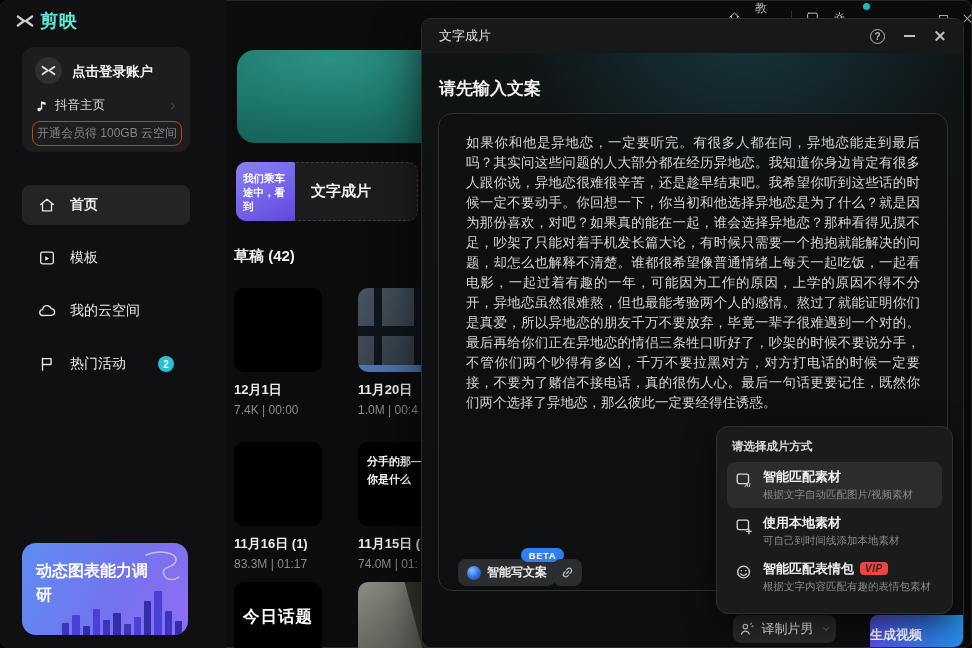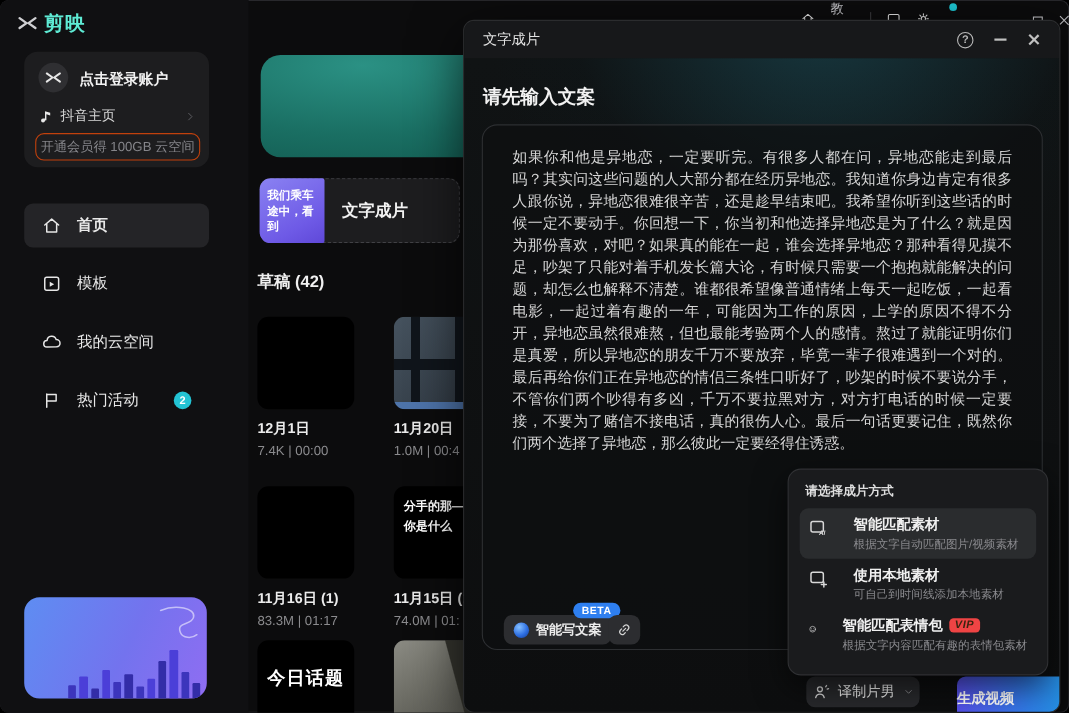--- a/index.html
+++ b/index.html
@@ -76,21 +76,21 @@
   .dlg-heading{position:absolute;left:17px;top:24px;font-size:17px;font-weight:bold;color:#f2f2f2;}
   .dlg-textarea{position:absolute;left:16px;top:60px;width:510px;height:478px;background:rgba(14,15,16,.72);border:1px solid #2d2f32;border-radius:14px;padding:19px 27px;color:#d6d6d6;font-size:13.5px;line-height:20px;text-align:justify;}
   .dlg-textarea p{margin:0 0 18px 0;}
   .pill{position:absolute;left:36px;top:506px;height:27px;background:#2c2d30;border-radius:8px;display:flex;align-items:center;gap:6px;padding:0 9px;color:#ececec;font-size:12px;font-weight:bold;z-index:3;}
   .sphere{width:14px;height:14px;border-radius:50%;background:radial-gradient(circle at 35% 30%,#85c0ff 0%,#2e6fe2 55%,#123a90 100%);}
   .beta{position:absolute;right:-8px;top:-11px;background:#2e7ff0;color:#fff;font-size:9.5px;font-weight:bold;padding:1.5px 8px;border-radius:8px;letter-spacing:.5px;}
   .linkbtn{position:absolute;left:131px;top:506px;width:29px;height:27px;background:#2c2d30;border-radius:8px;display:flex;align-items:center;justify-content:center;z-index:3;}
 
   .mode-panel{position:absolute;left:294px;top:373px;width:237px;height:188px;background:#1a1b1d;border:1px solid #303134;border-radius:12px;box-shadow:0 10px 30px rgba(0,0,0,.6);padding:10px 10px 8px;z-index:6;}
   .mp-title{font-size:11.5px;color:#dedede;font-weight:bold;margin:2px 0 8px 5px;}
-  .mp-opt{border-radius:8px;padding:6px 8px;display:flex;gap:23px;align-items:flex-start;}
+  .mp-opt{border-radius:8px;padding:6px 8px;display:flex;gap:10px;align-items:flex-start;}
   .mp-opt.selected{background:#2a2c2e;}
   .mp-opt .oic{margin-top:3px;}
   .opt-title-row{display:flex;align-items:center;gap:6px;}
   .opt-title{font-size:13px;font-weight:bold;color:#f0f0f0;line-height:17px;}
   .vip{background:#ef4444;color:#3a2410;font-size:10px;font-weight:bold;font-style:italic;padding:1px 5px;border-radius:4px;letter-spacing:.5px;}
   .opt-desc{font-size:10.5px;color:#8a8a8e;margin-top:3px;white-space:nowrap;}
 
   .voice-btn{position:absolute;left:311px;top:562px;width:103px;height:28px;background:#28292c;border-radius:8px;display:flex;align-items:center;justify-content:center;gap:7px;color:#ededed;font-size:13px;z-index:5;}
   .gen-btn{position:absolute;left:428px;top:562px;width:108px;height:40px;border-radius:8px;background:linear-gradient(90deg,#5550e8 0%,#2f7ce6 60%,#1f97e0 100%);display:flex;align-items:center;justify-content:space-between;gap:7px;color:#fff;font-size:13px;font-weight:bold;z-index:5;margin-left:20px;}
 </style>
@@ -167,20 +167,21 @@
     </div>
     <div class="menu-item" style="top:344px">
       <svg width="18" height="18" viewBox="0 0 20 20">
           <path class="ico" d="M5 17 V3.5 M5 4 H14.5 V10.5 H5"></path>
         </svg>
       <span>热门活动</span>
       <span class="mi-badge">2</span>
     </div>
 
     <div class="promo">
+      <div class="promo-title">动态图表能力调研</div>
       <svg class="promo-curve" width="40" height="34" viewBox="0 0 40 34">
           <path d="M4 6 C18 0 36 4 34 12 C32 20 18 16 22 26 C24 31 32 32 37 28" stroke="#ffffff" stroke-width="1.4" fill="none" stroke-linecap="round"></path>
         </svg>
       <div class="pbars">
           <span></span>
           <span></span>
           <span></span>
           <span></span>
           <span></span>
           <span></span>

